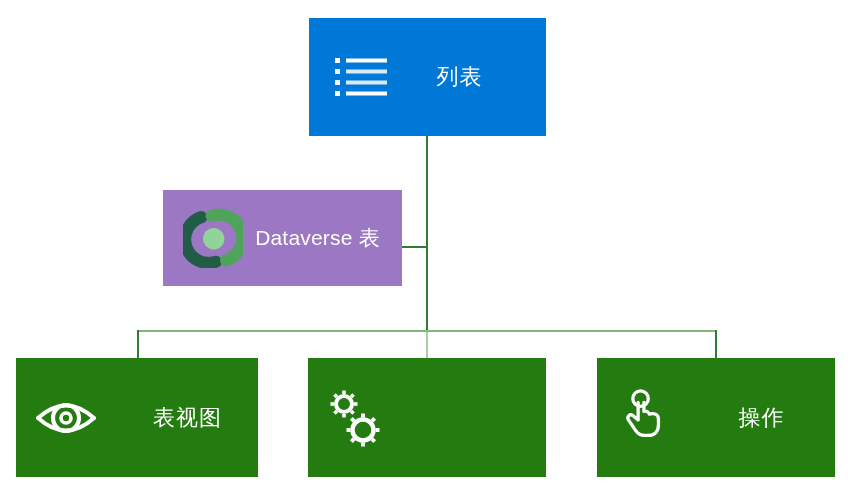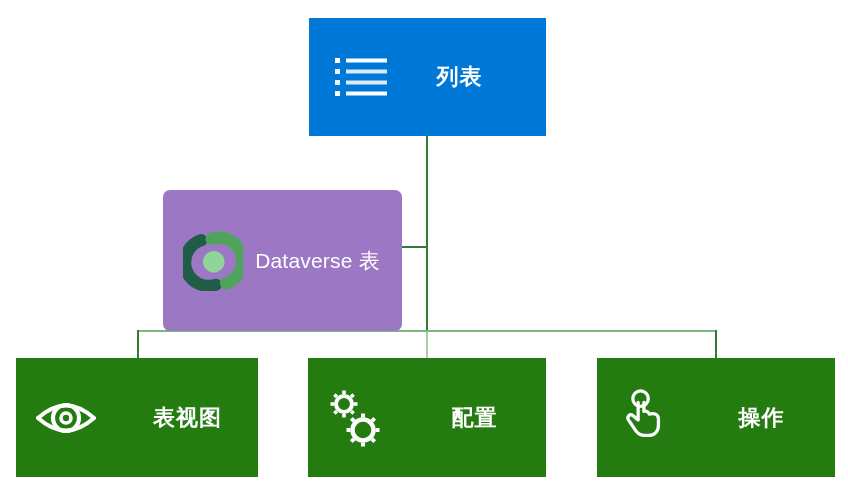--- a/index.html
+++ b/index.html
@@ -6,28 +6,28 @@
   body{
     width:848px;height:493px;position:relative;background:#ffffff;
     font-family:"Liberation Sans","DejaVu Sans",sans-serif;
     overflow:hidden;
   }
   .node{
     position:absolute;display:flex;align-items:center;color:#fff;
   }
   .node .icon-slot{flex:0 0 auto;display:flex;align-items:center;justify-content:center;}
   .node .label{
-    flex:1 1 auto;text-align:center;font-weight:bold;font-size:22px;
+    flex:1 1 auto;text-align:center;font-weight:normal;font-size:22px;
     letter-spacing:1px;padding-right:14px;white-space:nowrap;
   }
   
   .node-root{left:309px;top:18px;width:237px;height:118px;background:var(--root-bg);}
   .node-root .icon-slot{margin-left:26px;}
   
-  .node-side{left:163px;top:190px;width:239px;height:141px;background:var(--side-bg);border-radius:7px;}
+  .node-side{left:163px;top:190px;width:239px;height:96px;background:var(--side-bg);}
   .node-side .icon-slot{margin-left:20px;}
   .node-side .label{font-weight:normal;font-size:21px;letter-spacing:0.2px;padding-right:10px;}
   
   .node-child{top:358px;width:238px;height:119px;background:var(--child-bg);gap:35px;}
   .node-child .icon-slot{margin-left:20px;}
   .node-c1{left:16px;width:242px;}
   .node-c2{left:308px;}
   .node-c3{left:597px;}
   
   .conn{position:absolute;}
@@ -119,21 +119,20 @@
               <line x1="12.5" x2="16.5"></line>
             <line x1="-8.9" y1="-8.9" x2="-11.7" y2="-11.7"></line>
               <line x1="8.9" y1="8.9" x2="11.7" y2="11.7"></line>
             <line x1="-8.9" y1="8.9" x2="-11.7" y2="11.7"></line>
               <line x1="8.9" y1="-8.9" x2="11.7" y2="-11.7"></line>
           </g>
         </g>
       </g>
     </svg>
   </span>
-  <span class="label">配置</span>
 </div>
 
 <div class="node node-child node-c3">
   <span class="icon-slot">
     <svg width="50" height="60" viewBox="0 0 50 62">
       <g fill="none" stroke="#fff" stroke-width="3.4" stroke-linecap="round" stroke-linejoin="round">
         <circle cx="23.5" cy="11" r="8"></circle>
         <path d="M21 15 V33 L15.5 28.5 C12.5 26 9 29.5 11 33 L18.5 44 C20.5 47 24 49 28 49 H32 C38 49 42 44.5 42 38.5 V32 C42 28.5 39 26 35.5 26.5 L32.5 27 C32 25 30 23.5 27.5 24 L27 24.1 V15"></path>
       </g>
     </svg>

